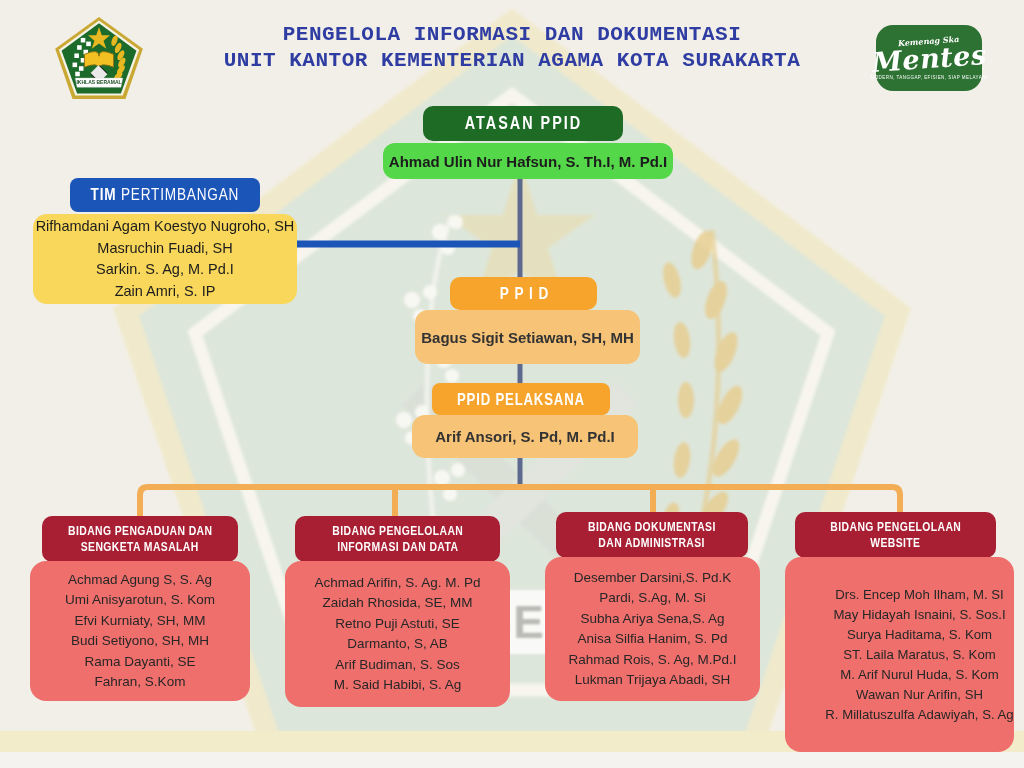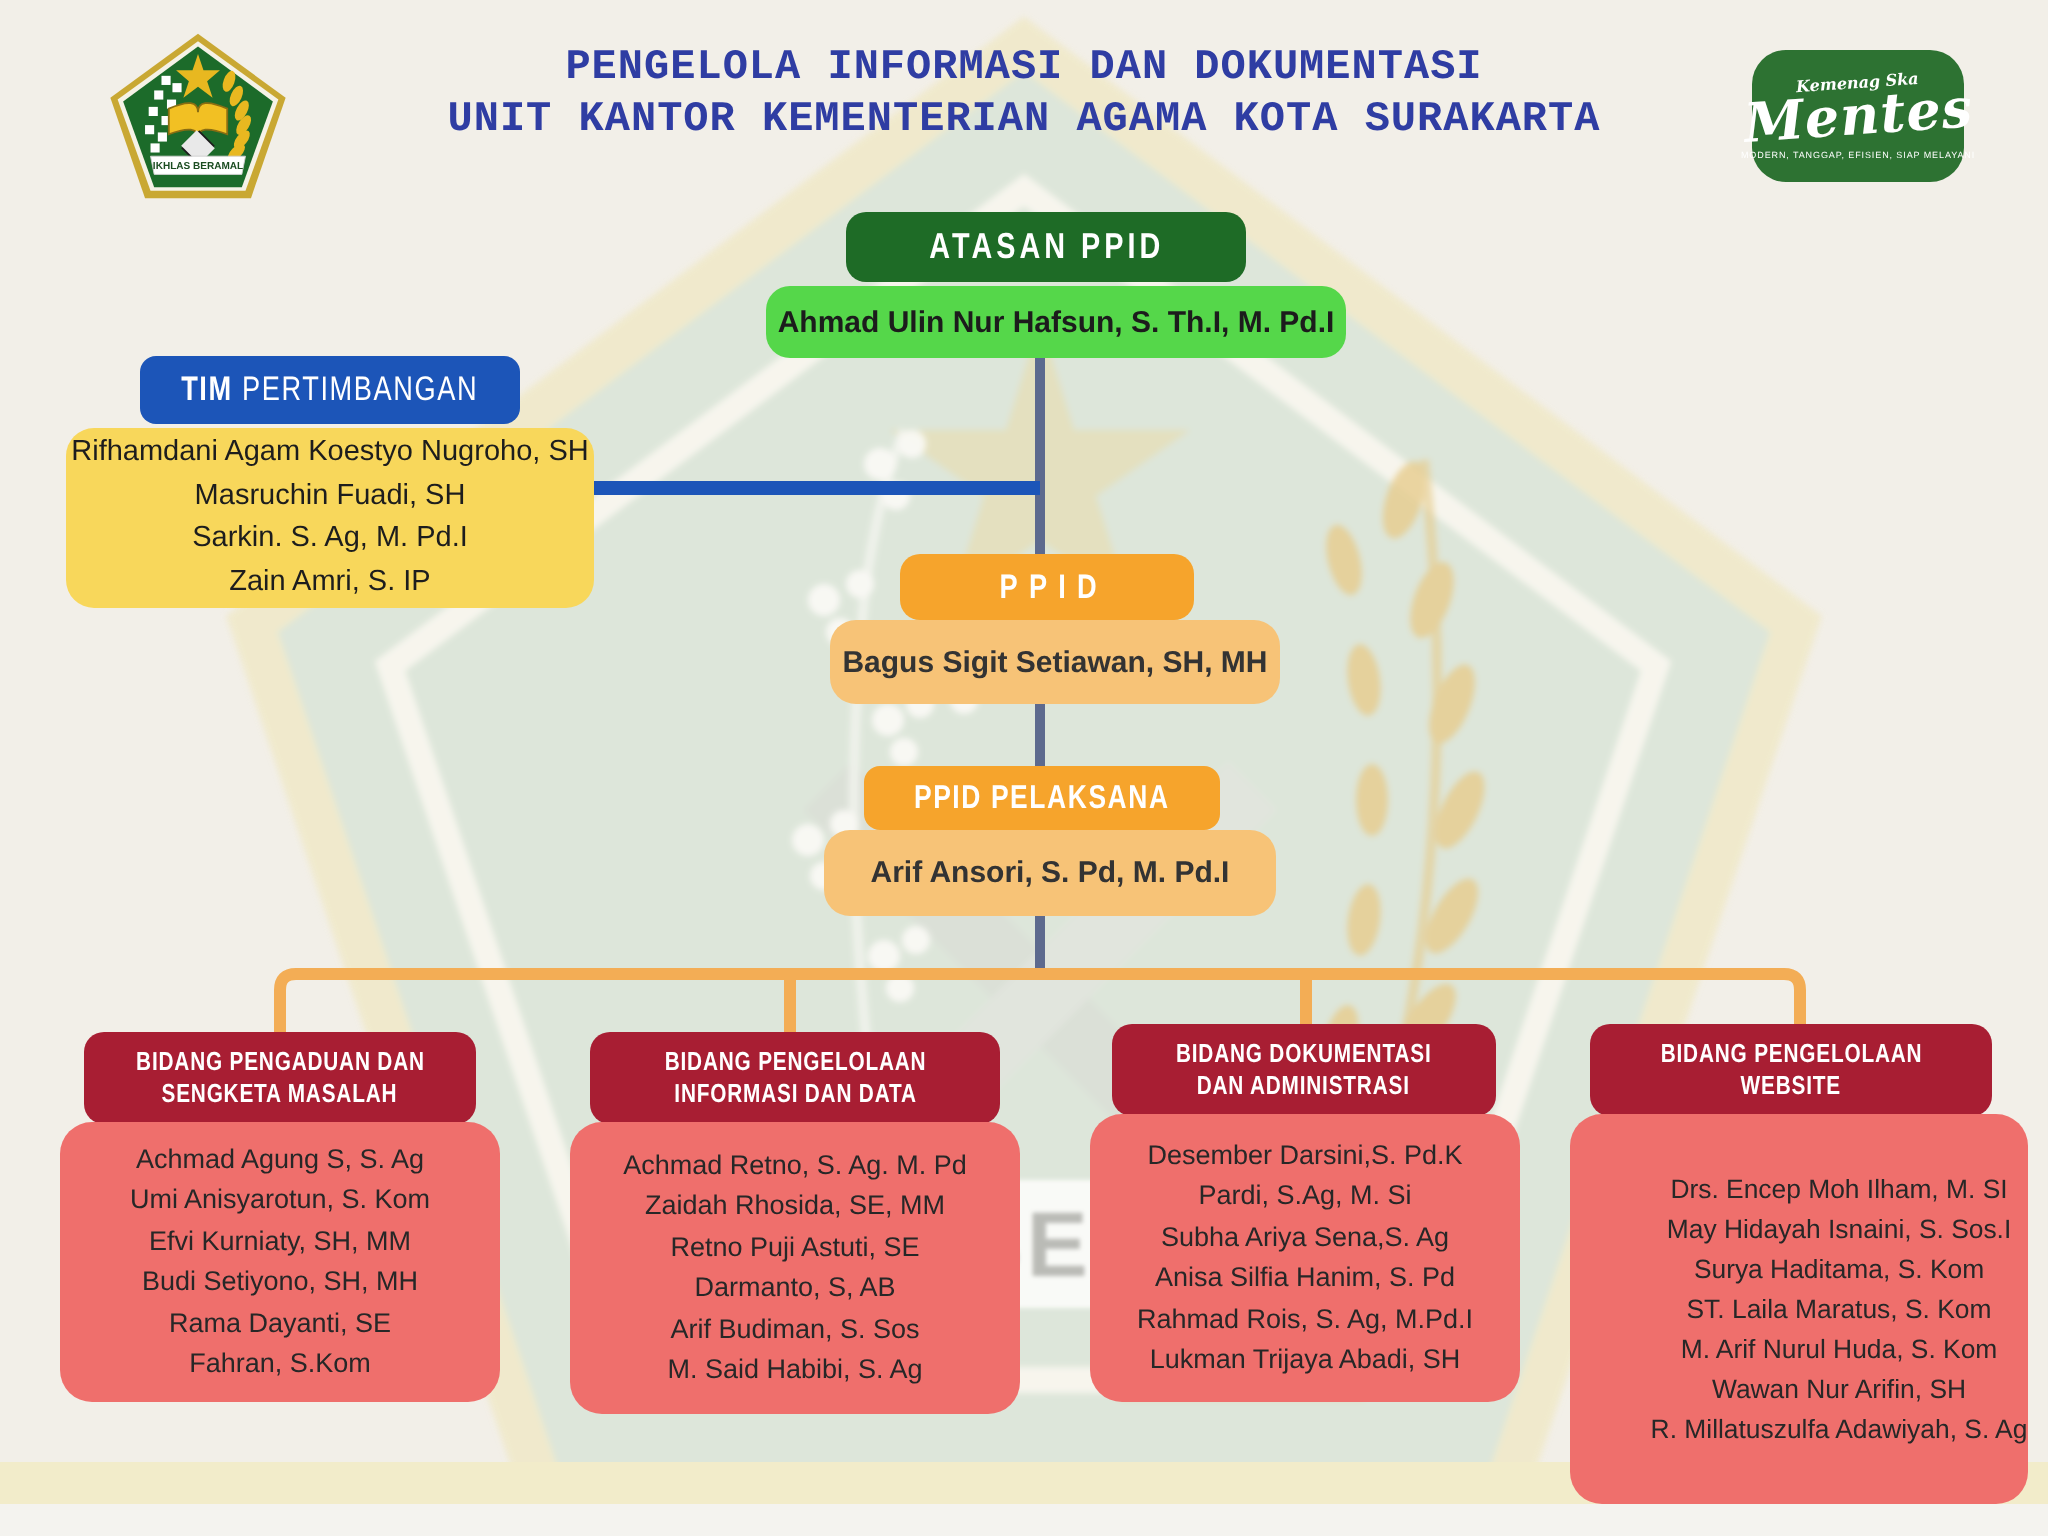--- a/index.html
+++ b/index.html
@@ -46,21 +46,21 @@
 
   .atasan-hdr{left:423px;top:106px;width:200px;height:35px;background:var(--green_dark);border-radius:10px;font-size:18px;letter-spacing:2.5px;}
   .atasan-name{left:383px;top:143px;width:290px;height:36px;background:var(--green_light);border-radius:12px;}
 
   .tim-hdr{left:70px;top:178px;width:190px;height:34px;background:var(--tim_blue);border-radius:8px;font-size:17px;letter-spacing:1px;}
   .tim-hdr .rest{font-weight:500;}
   .tim-body{left:33px;top:214px;width:264px;height:90px;background:var(--yellow);border-radius:14px;z-index:2;position:absolute;
     display:flex;flex-direction:column;align-items:center;justify-content:center;font-size:14.5px;font-weight:500;color:#1d1d1d;line-height:21.5px;text-align:center;}
 
   .ppid-hdr{left:450px;top:277px;width:147px;height:33px;background:var(--orange);border-radius:10px;font-size:17px;letter-spacing:7px;padding-left:7px;}
-  .ppid-name{left:415px;top:310px;width:225px;height:42px;background:var(--orange_light);border-radius:13px;color:#333;}
+  .ppid-name{left:415px;top:310px;width:225px;height:54px;background:var(--orange_light);border-radius:13px;color:#333;}
 
   .pel-hdr{left:432px;top:383px;width:178px;height:32px;background:var(--orange);border-radius:8px;font-size:16.5px;letter-spacing:1px;}
   .pel-name{left:412px;top:415px;width:226px;height:43px;background:var(--orange_light);border-radius:13px;color:#333;justify-content:center;}
 
   .bidang-hdr{background:var(--red_dark);border-radius:10px;flex-direction:column;line-height:16.5px;font-size:13px;letter-spacing:.5px;text-align:right;}
   .bidang-body{position:absolute;background:var(--salmon);border-radius:16px;z-index:2;display:flex;flex-direction:column;
     align-items:center;justify-content:center;text-align:center;color:#272727;font-size:13.5px;font-weight:500;}
   .bidang-body .member{line-height:20.5px;white-space:nowrap;}
 
   .b0h{left:42px;top:516px;width:196px;height:46px;}
@@ -248,21 +248,21 @@
       <div class="member">Budi Setiyono, SH, MH</div>
       <div class="member">Rama Dayanti, SE</div>
       <div class="member">Fahran, S.Kom</div>
     </div>
 
   <div class="hdr bidang-hdr b1h">
     <span class="cond">BIDANG PENGELOLAAN</span>
     <span class="cond">INFORMASI DAN DATA</span>
   </div>
   <div class="bidang-body b1b">
-      <div class="member">Achmad Retno, S. Ag. M. Pd</div>
+      <div class="member">Achmad Arifin, S. Ag. M. Pd</div>
       <div class="member">Zaidah Rhosida, SE, MM</div>
       <div class="member">Retno Puji Astuti, SE</div>
       <div class="member">Darmanto, S, AB</div>
       <div class="member">Arif Budiman, S. Sos</div>
       <div class="member">M. Said Habibi, S. Ag</div>
     </div>
 
   <div class="hdr bidang-hdr b2h">
     <span class="cond">BIDANG DOKUMENTASI</span>
     <span class="cond">DAN ADMINISTRASI</span>

